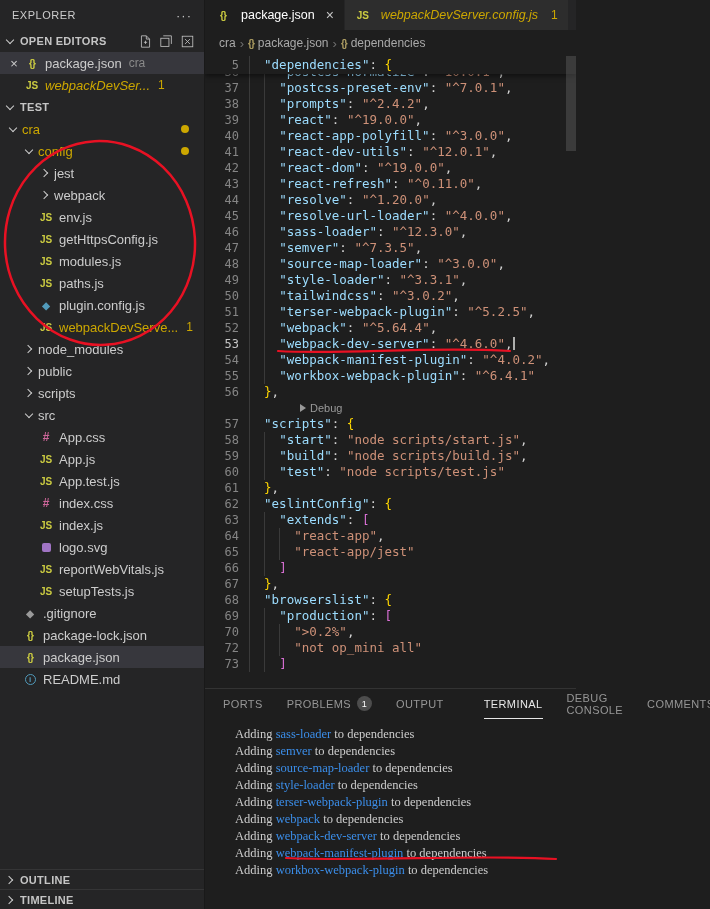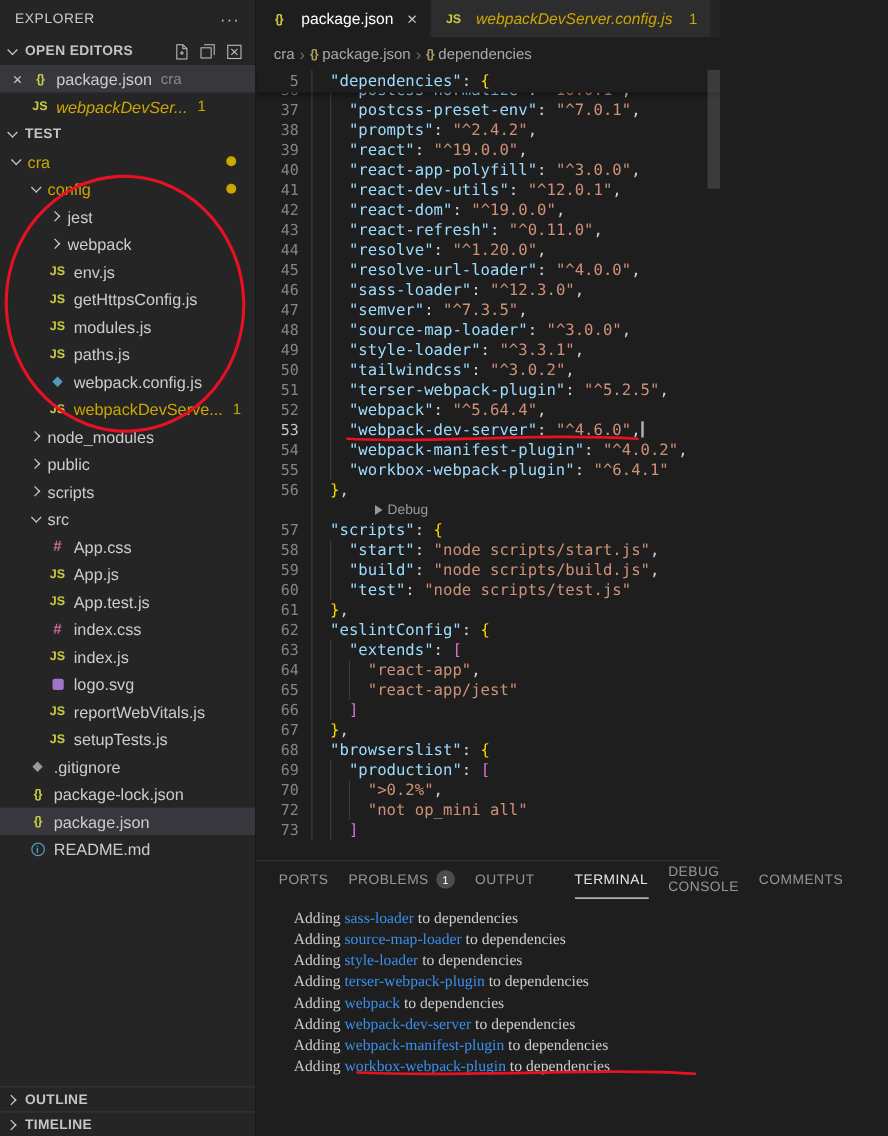--- a/index.html
+++ b/index.html
@@ -83,21 +83,21 @@
     border-bottom:4px solid transparent; display:inline-block; margin-right:4px; }
   .sticky { position:absolute; top:0; left:0; right:0; height:18px; background:#1e1e1e;
     z-index:5; box-shadow:0 2px 5px rgba(0,0,0,.5); }
   .sticky .cline { height:18px; line-height:18px; }
   .scroll-slider { position:absolute; right:0; top:0; width:10px; height:95px;
     background:rgba(121,121,121,.32); z-index:6; cursor:pointer; }
 
   
   .panel { height:221px; display:flex; flex-direction:column; background:#1e1e1e;
     border-top:1px solid #333333; }
-  .panel-tabs { height:30px; display:flex; align-items:stretch; gap:16px; padding-left:18px;
+  .panel-tabs { height:30px; display:flex; align-items:stretch; gap:24px; padding-left:18px;
     font-size:11px; color:#969696; letter-spacing:.4px; }
   .ptab { display:flex; align-items:center; gap:6px; border-bottom:1px solid transparent; cursor:pointer; }
   .ptab.active { color:#e7e7e7; border-bottom-color:#e7e7e7;margin-left:16px; }
   .pbadge { background:#4d4d4d; color:#ffffff; border-radius:50%; width:15px; height:15px;
     font-size:9px; display:flex; align-items:center; justify-content:center; }
   .terminal { flex:1; padding:7px 0 12px 30px; font-family:Liberation Serif, serif;
     font-size:12.5px; line-height:17px; color:#cccccc; overflow:hidden; }
   .pkg { color:#3b8eea; }
 
   
@@ -182,21 +182,21 @@
         <div class="row" style="padding-left: 38px;">
           <span class="fi fi-js">JS</span>
           <span class="label">modules.js</span>
         </div>
         <div class="row" style="padding-left: 38px;">
           <span class="fi fi-js">JS</span>
           <span class="label">paths.js</span>
         </div>
         <div class="row" style="padding-left: 38px;">
           <span class="fi fi-webpack">◆</span>
-          <span class="label">webpack.config.js</span>
+          <span class="label">plugin.config.js</span>
         </div>
         <div class="row" style="padding-left: 38px;">
           <span class="fi fi-js">JS</span>
           <span class="label warn">webpackDevServe...</span>
           <span class="nbadge">1</span>
         </div>
         <div class="row" style="padding-left: 22px;">
           <span class="chev right"></span>
           <span class="label">node_modules</span>
         </div>
@@ -370,20 +370,21 @@
           </div>
           <div class="ptab">
             <span>DEBUG CONSOLE</span>
           </div>
           <div class="ptab">
             <span>COMMENTS</span>
           </div>
         </div>
       <div class="terminal" id="terminal">
           <div class="tline">Adding <span class="pkg">sass-loader</span> to dependencies</div>
+          <div class="tline">Adding <span class="pkg">semver</span> to dependencies</div>
           <div class="tline">Adding <span class="pkg">source-map-loader</span> to dependencies</div>
           <div class="tline">Adding <span class="pkg">style-loader</span> to dependencies</div>
           <div class="tline">Adding <span class="pkg">terser-webpack-plugin</span> to dependencies</div>
           <div class="tline">Adding <span class="pkg">webpack</span> to dependencies</div>
           <div class="tline">Adding <span class="pkg">webpack-dev-server</span> to dependencies</div>
           <div class="tline">Adding <span class="pkg">webpack-manifest-plugin</span> to dependencies</div>
           <div class="tline">Adding <span class="pkg">workbox-webpack-plugin</span> to dependencies</div>
         </div>
     </div>
   </main>

